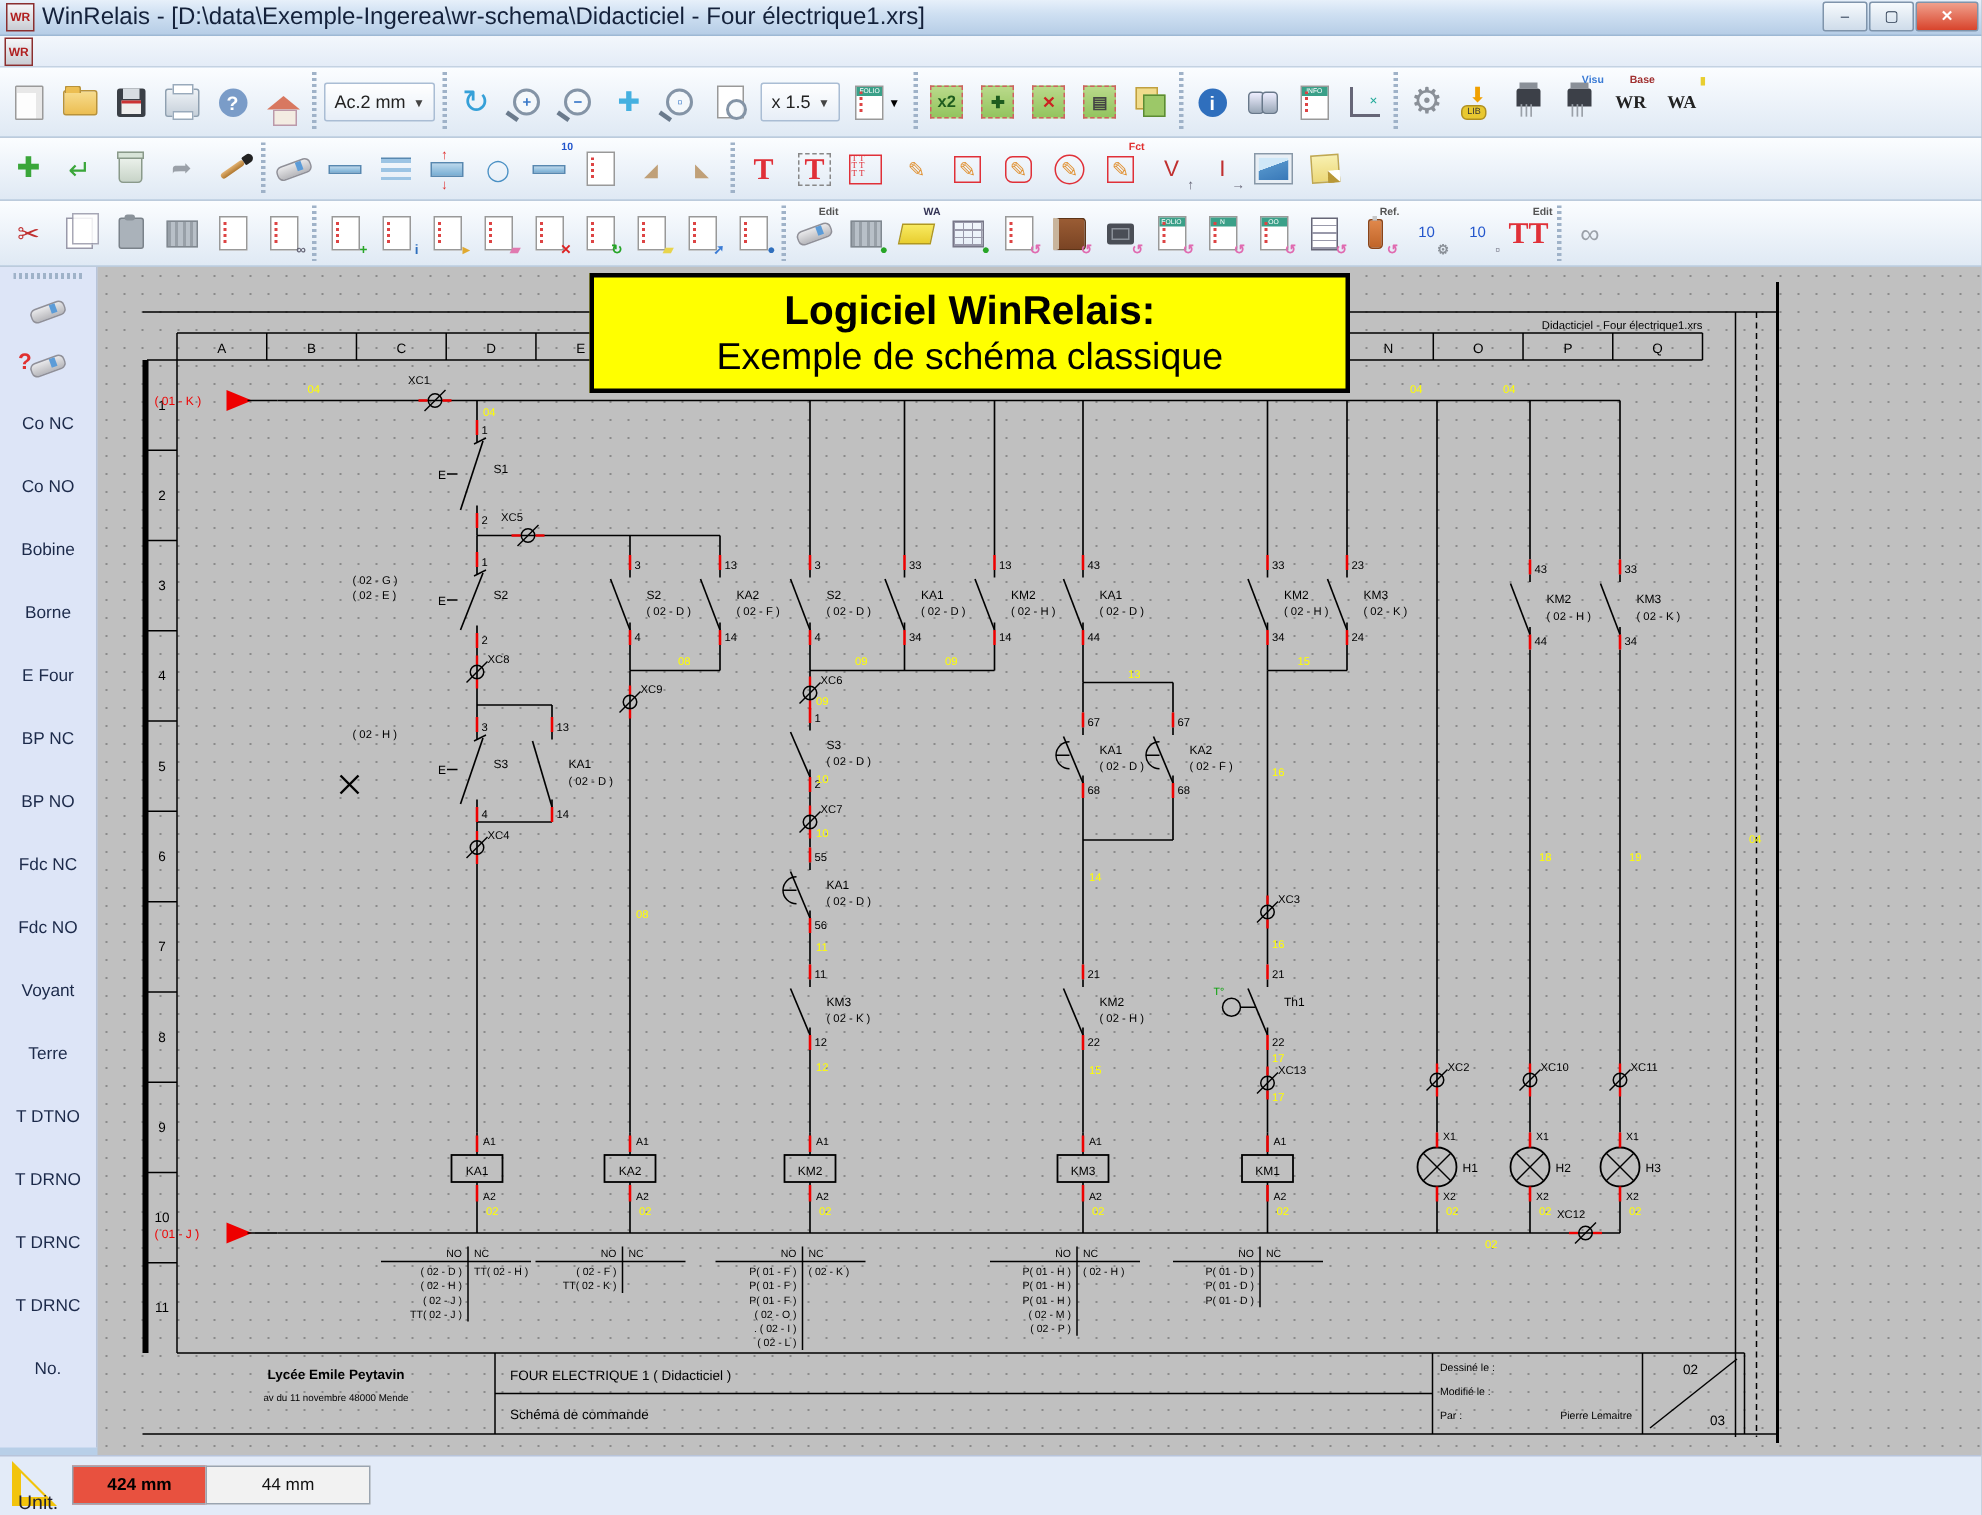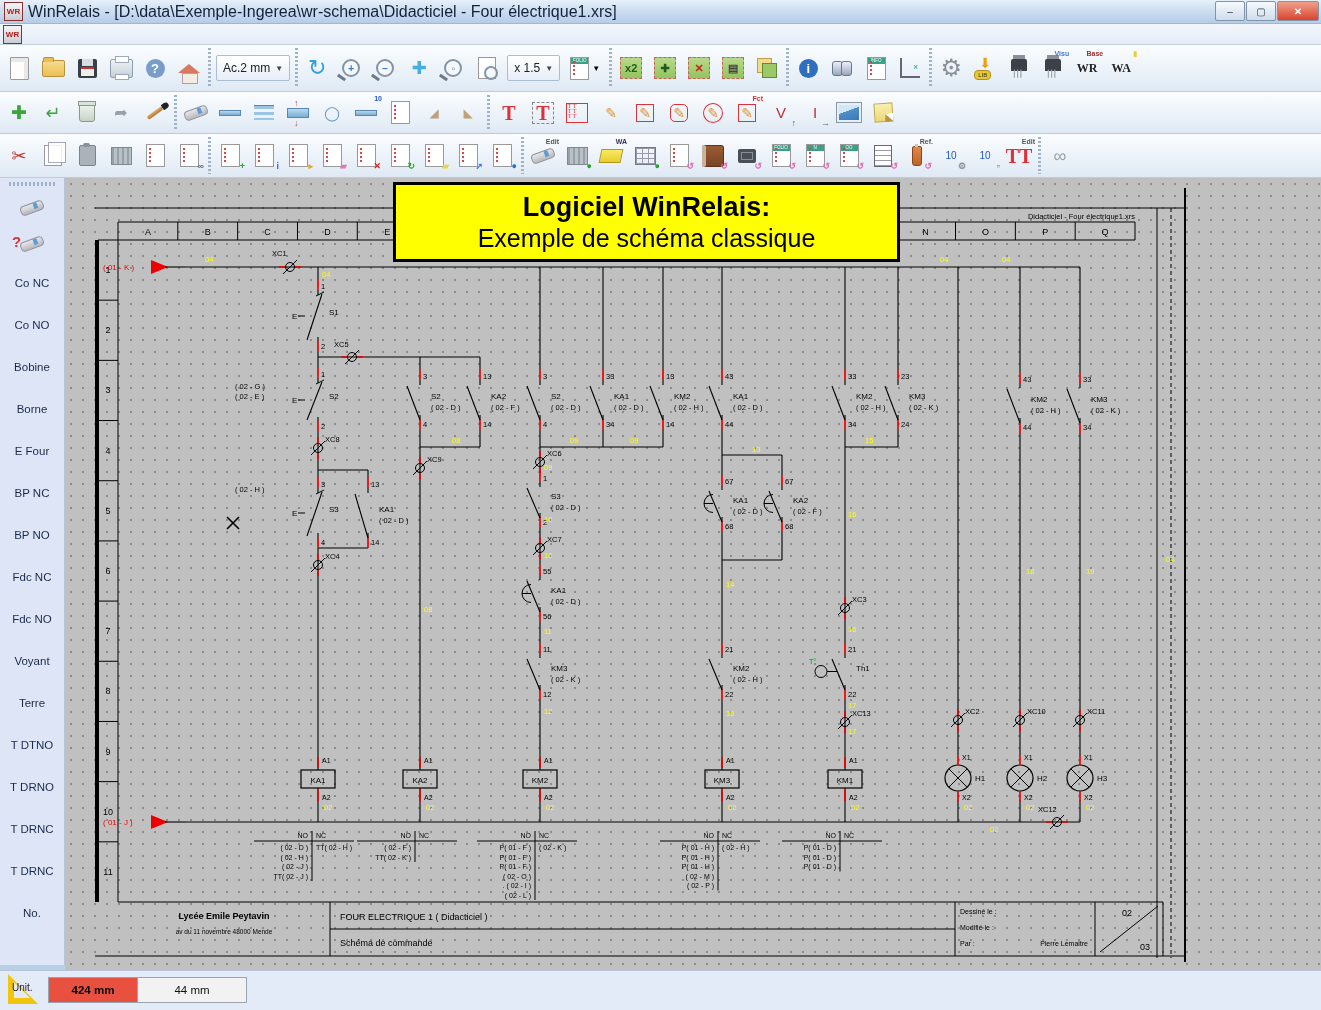--- a/index.html
+++ b/index.html
@@ -132,21 +132,21 @@
   #schsvg{position:absolute;left:0;top:0;}
   #banner{position:absolute;left:328px;top:4px;width:501px;height:74px;background:#ffff00;
     border:3px solid #000;display:flex;flex-direction:column;align-items:center;justify-content:center;color:#000;}
   #banner .b1{font-size:27px;font-weight:bold;line-height:1.2;}
   #banner .b2{font-size:25px;line-height:1.15;}
   
   #statusbar{position:absolute;left:0;top:970px;width:1321px;height:40px;background:#e3ebf8;border-top:1px solid #b8c4da;}
   .unitwrap{position:absolute;left:4px;top:2px;width:40px;height:36px;}
   .unittri{width:0;height:0;border-left:30px solid #f2c40c;border-top:30px solid transparent;position:absolute;left:4px;top:1px;}
   .unittri:after{content:"";position:absolute;left:-24px;top:-22px;width:0;height:0;border-left:16px solid #e3ebf8;border-top:16px solid transparent;}
-  .unitlbl{position:absolute;left:8px;bottom:16px;font-size:10px;color:#223;}
+  .unitlbl{position:absolute;left:8px;bottom:0px;font-size:13px;color:#223;}
   .scell{position:absolute;top:6px;height:26px;background:#f2f2f2;border:1px solid #9aa4b0;
     display:flex;align-items:center;justify-content:center;font-size:11.5px;color:#111;box-sizing:border-box;}
   .scell.red{background:#e8513f;font-weight:bold;color:#000;}
 </style>
 </head>
 <body>
 
 <div id="titlebar">
   <div class="appicon">WR</div>
   <span class="ttext">WinRelais - [D:\data\Exemple-Ingerea\wr-schema\Didacticiel - Four électrique1.xrs]</span>

